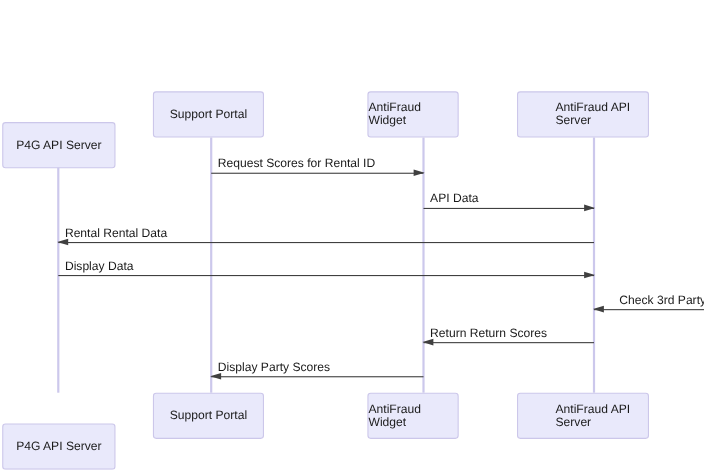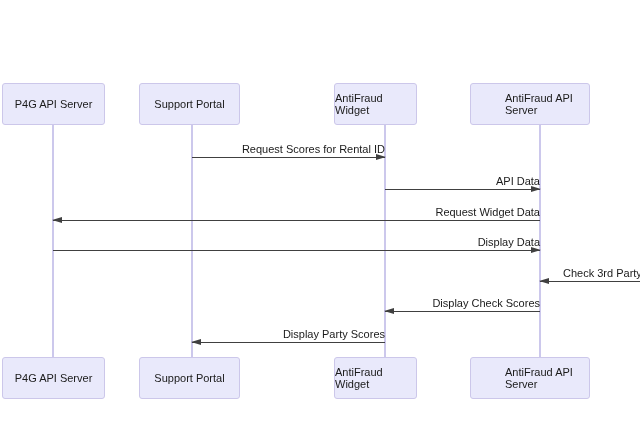--- a/index.html
+++ b/index.html
@@ -21,21 +21,21 @@
     border-radius: 3px;
     display: flex;
     align-items: center;
     justify-content: center;
     font-size: 11px;
     color: #1a1a1a;
     box-sizing: border-box;
   }
   .row-top .pbox    { top: 83px; }
   .row-bottom .pbox { top: 357px; }
-  .pbox.p1 { left: 2px;   width: 103px; }
+  .pbox.p1 { left: 2px;   width: 103px; margin-top: 28px; }
   .pbox.p2 { left: 139px; width: 101px; }
   .pbox.p3 { left: 334px; width: 83px; }
   .pbox.p4 { left: 470px; width: 120px; padding-left: 34px; }
 
   
   .lifeline {
     position: absolute;
     top: 125px;
     height: 232px;
     width: 1.5px;
@@ -50,21 +50,21 @@
   .msg { position: absolute; height: 0; }
   .msg-line {
     position: absolute;
     left: 0; right: 0; top: 0;
     border-top: 1px solid #404040;
   }
   .msg-label {
     position: absolute;
     left: 6px; right: 0;
     bottom: 2px;
-    text-align: right;
+    text-align: left;
     font-size: 11px;
     color: #1a1a1a;
     white-space: nowrap;
   }
   .arrowhead {
     position: absolute;
     top: -3px;
     width: 0; height: 0;
     border-top: 3.5px solid transparent;
     border-bottom: 3.5px solid transparent;
@@ -129,39 +129,39 @@
     <div class="arrowhead right"></div>
   </div>
 
   <div class="msg m2">
     <span class="msg-label">API Data</span>
     <div class="msg-line"></div>
     <div class="arrowhead right"></div>
   </div>
 
   <div class="msg m3">
-    <span class="msg-label">Request Widget Data</span>
+    <span class="msg-label">Rental Rental Data</span>
     <div class="msg-line"></div>
     <div class="arrowhead left"></div>
   </div>
 
   <div class="msg m4">
     <span class="msg-label">Display Data</span>
     <div class="msg-line"></div>
     <div class="arrowhead right"></div>
   </div>
 
   <div class="msg m5">
     <span class="msg-label">Check 3rd Party</span>
     <div class="msg-line"></div>
     <div class="arrowhead left"></div>
   </div>
 
   <div class="msg m6">
-    <span class="msg-label">Display Check Scores</span>
+    <span class="msg-label">Return Return Scores</span>
     <div class="msg-line"></div>
     <div class="arrowhead left"></div>
   </div>
 
   <div class="msg m7">
     <span class="msg-label">Display Party Scores</span>
     <div class="msg-line"></div>
     <div class="arrowhead left"></div>
   </div>
 

